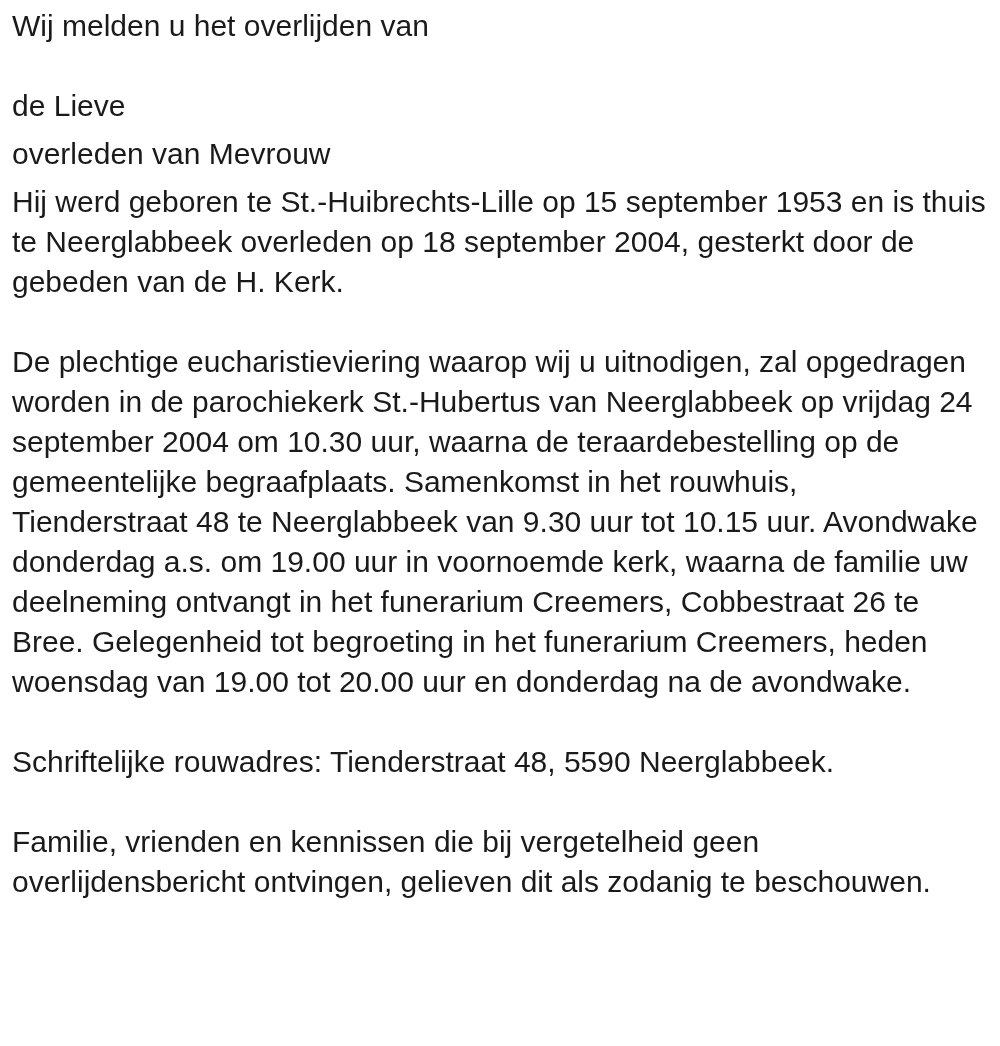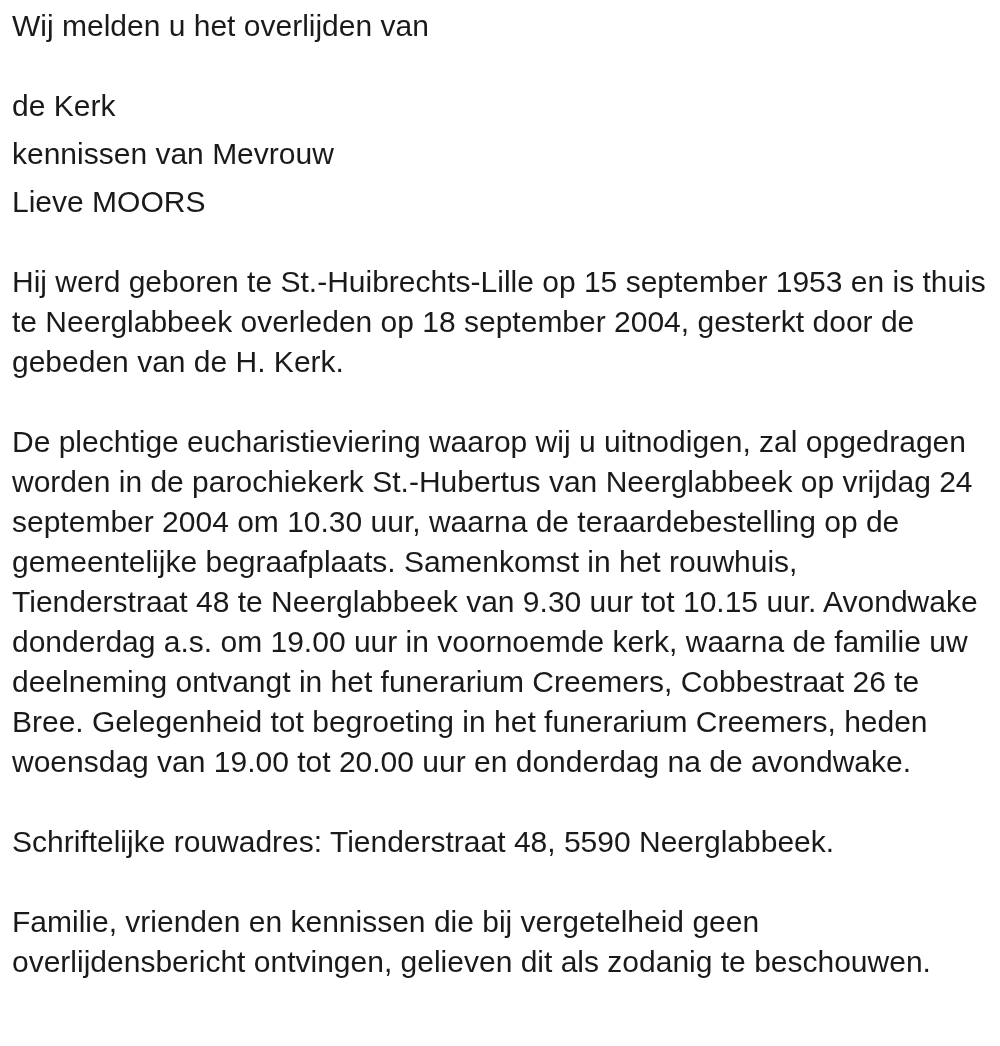--- a/index.html
+++ b/index.html
@@ -40,26 +40,25 @@
     color: #0d0d0d;
   }
 </style>
 </head>
 <body>
 
 <main class="announcement">
 
   <p>Wij melden u het overlijden van</p>
 
-  <p class="tight">de Kerk</p>
+  <p class="tight">de Lieve</p>
 
 
-  <p class="tight">kennissen van Mevrouw</p>
+  <p class="tight">overleden van Mevrouw</p>
 
-  <p>Lieve MOORS</p>
 
   <p>Hij werd geboren te St.-Huibrechts-Lille op 15 september 1953 en is thuis
 te Neerglabbeek overleden op 18 september 2004, gesterkt door de
 gebeden van de H. Kerk.</p>
 
   <p>De plechtige eucharistieviering waarop wij u uitnodigen, zal opgedragen
 worden in de parochiekerk St.-Hubertus van Neerglabbeek op vrijdag 24
 september 2004 om 10.30 uur, waarna de teraardebestelling op de
 gemeentelijke begraafplaats. Samenkomst in het rouwhuis,
 Tienderstraat 48 te Neerglabbeek van 9.30 uur tot 10.15 uur. Avondwake

